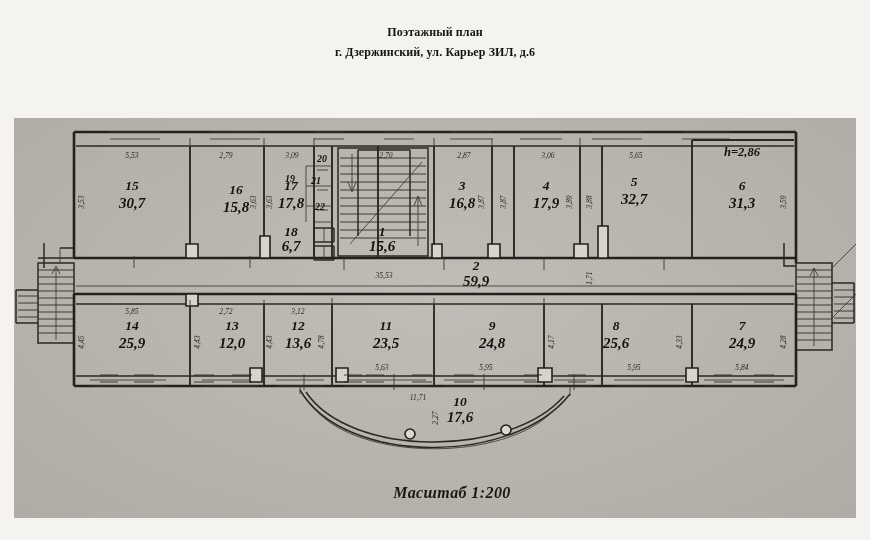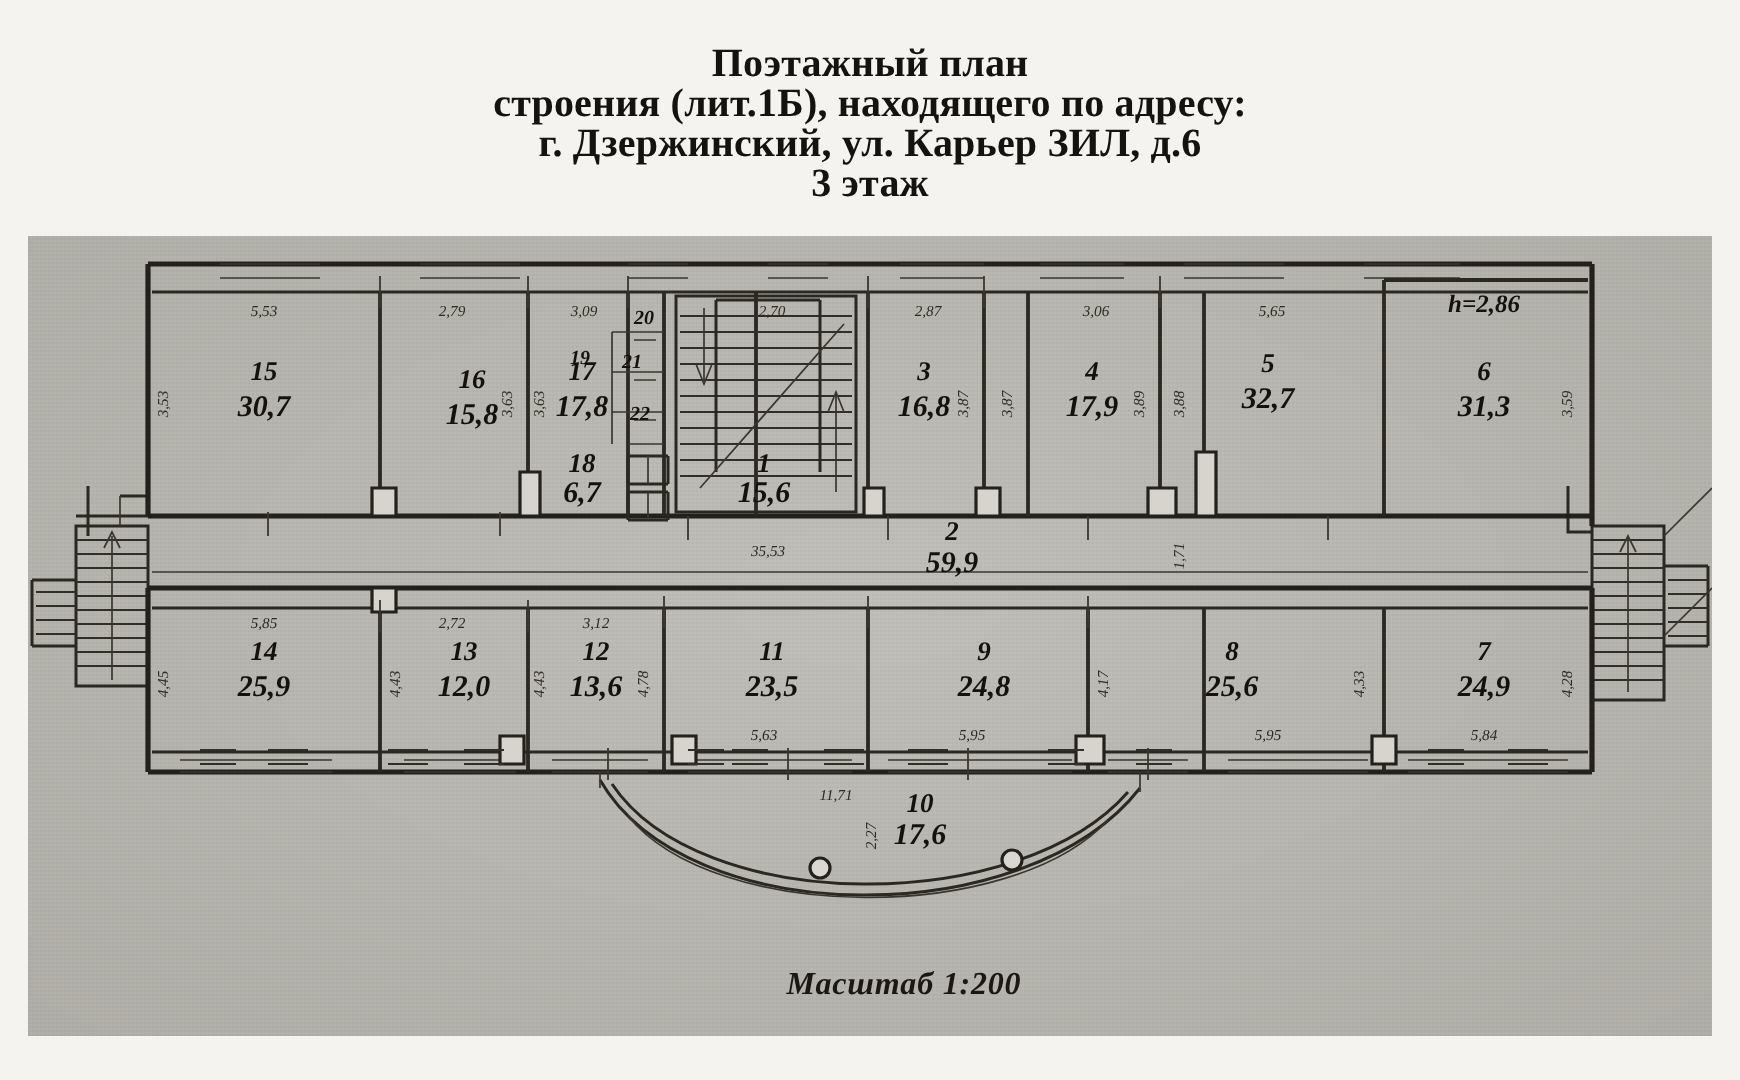--- a/index.html
+++ b/index.html
@@ -21,21 +21,21 @@
   #header {
     position: absolute;
     left: 0;
     top: 22px;
     width: 870px;
     text-align: center;
     color: #15130f;
   }
   #header .hline {
     font-weight: bold;
-    font-size: 20px;
+    font-size: 12px;
     line-height: 20px;
     letter-spacing: 0.1px;
     white-space: nowrap;
   }
 
   
   #scan {
     position: absolute;
     left: 14px;
     top: 118px;
@@ -108,23 +108,21 @@
     text-anchor: middle;
   }
 </style>
 </head>
 <body>
 
 <div id="page">
 
   <div id="header">
     <div class="hline">Поэтажный план</div>
-    <div class="hline">строения (лит.1Б), находящего по адресу:</div>
     <div class="hline">г. Дзержинский, ул. Карьер ЗИЛ, д.6</div>
-    <div class="hline">3 этаж</div>
   </div>
 
   <div id="scan"></div>
 
   <svg id="plan" viewBox="0 0 842 400">
 
     <g>
       <path class="wall-thin" d="M24,145 L24,225 L60,225 L60,145 Z"></path>
       <path class="stair" d="M24,152 H60 M24,159 H60 M24,166 H60 M24,173 H60 M24,180 H60 M24,187 H60 M24,194 H60 M24,201 H60 M24,208 H60 M24,215 H60"></path>
       <path class="hair" d="M42,222 L42,150"></path>

